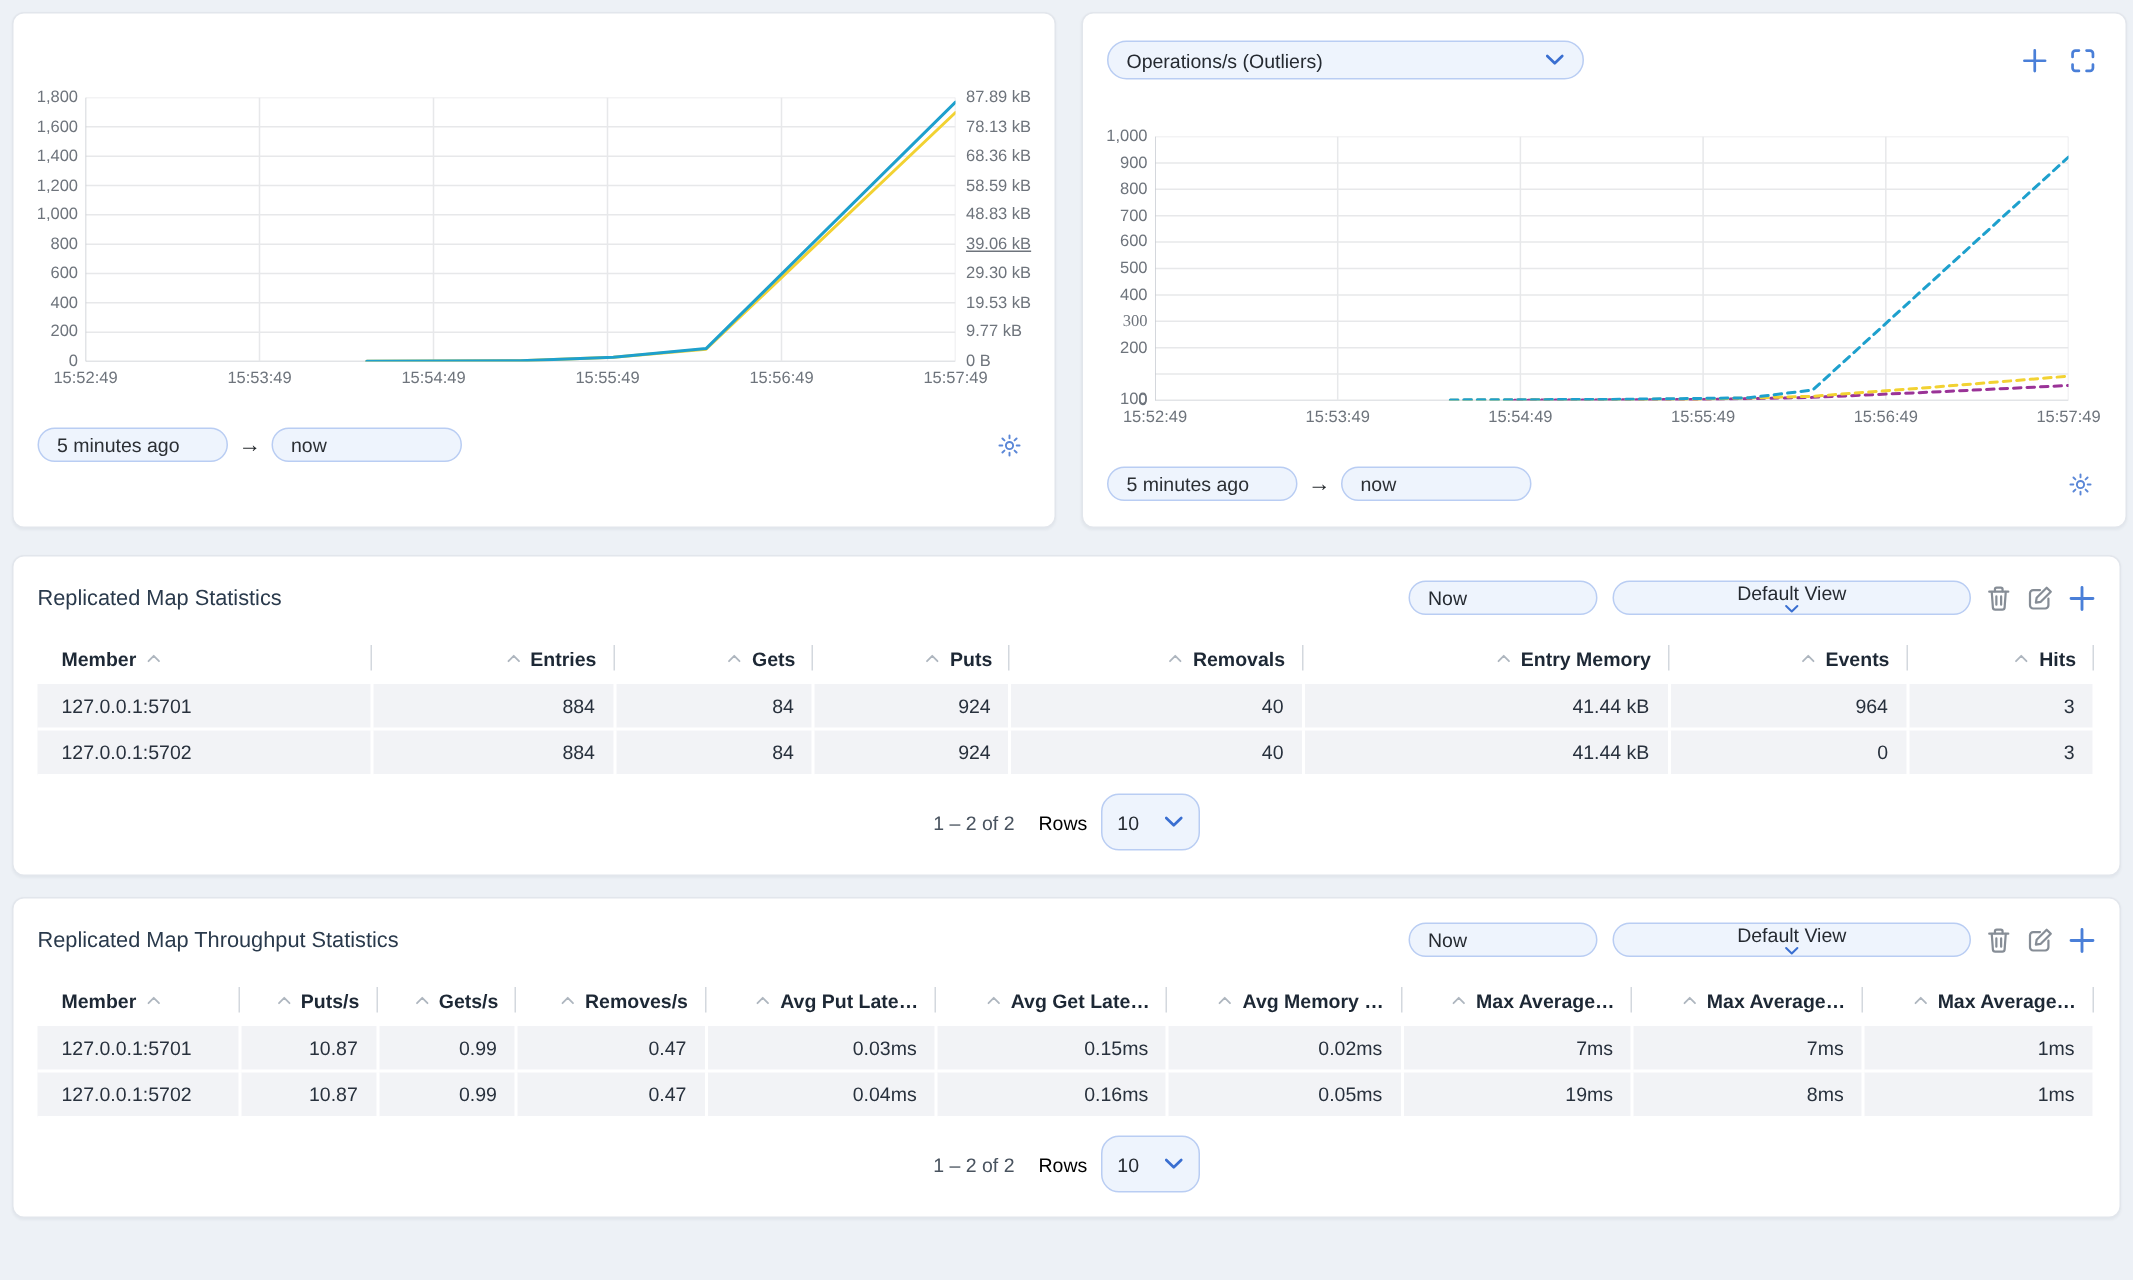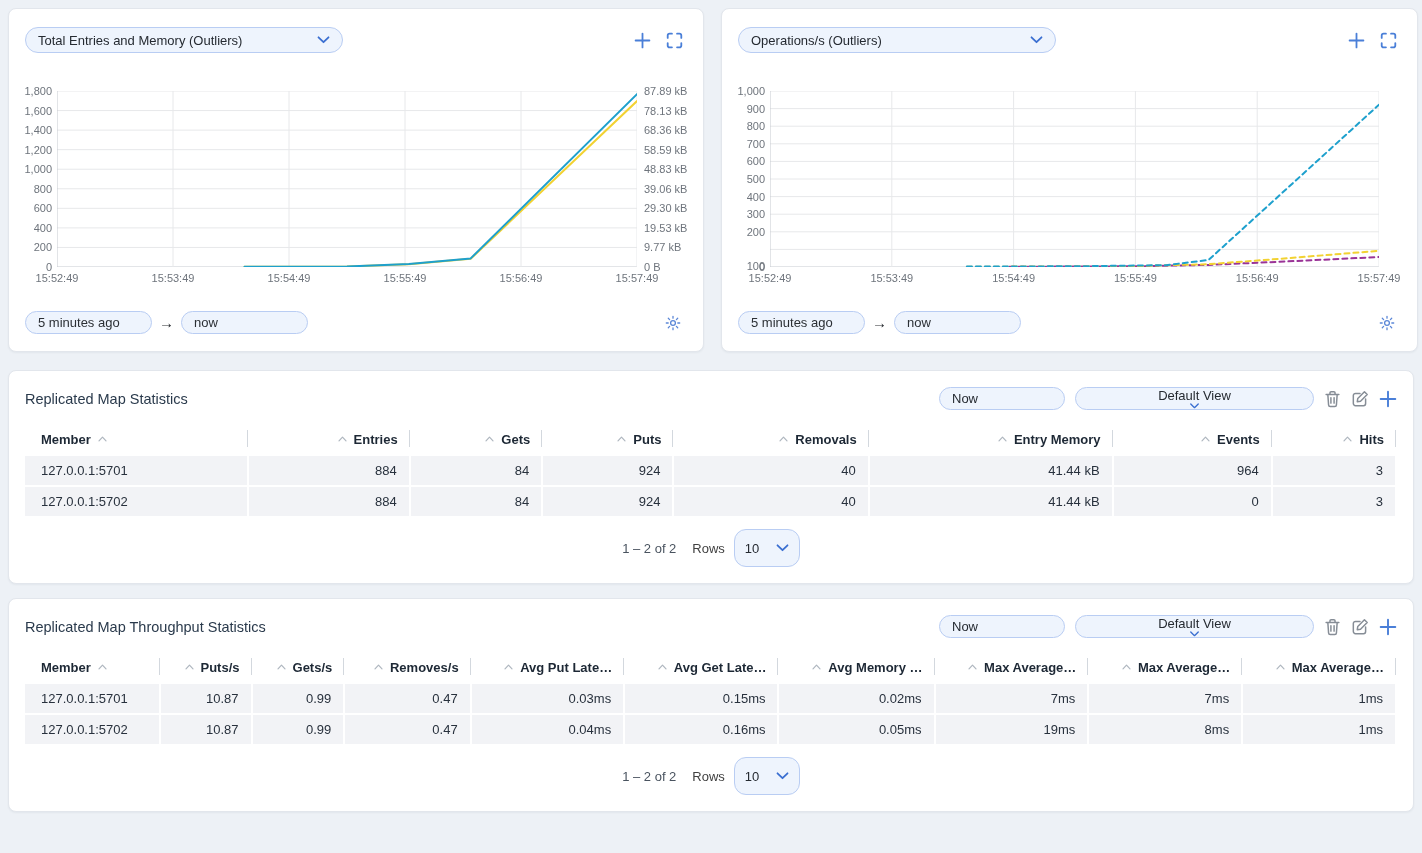--- a/index.html
+++ b/index.html
@@ -97,55 +97,32 @@
   table.stats td.ar { text-align:right; }
   .sort-caret { display:inline-block; vertical-align:2px; }
   th.al .sort-caret { margin-left:7px; }
   th.ar .sort-caret { margin-right:7px; }
 
   .pagination {
     display:flex; justify-content:center; align-items:center;
     margin-top:11px; font-size:13px; color:#49535f;
   }
   .pag-range { margin-right:16px; }
-  .rows-label { margin-right:9px; color:#404040; }
+  .rows-label { margin-right:9px; color:#000000; }
   .rows-pill { width:66px; height:23px; border-radius:12px; justify-content:space-between; padding:18px 10px; cursor:pointer; }
 </style>
 </head>
 <body>
 
 <div class="wrap">
 
 
   <div class="charts-row">
 
     <section class="card chart-card">
-      <div class="chart-head">
-        <button class="pill metric-pill">
-          <span>Total Entries and Memory (Outliers)</span>
-          <svg width="13" height="8" viewBox="0 0 13 8">
-              <path d="M1.5 1.3 L6.5 6.2 L11.5 1.3" fill="none" stroke="#3a6fd1" stroke-width="1.8" stroke-linecap="round" stroke-linejoin="round"></path>
-            </svg>
-        </button>
-        <div class="head-icons">
-          <button class="icon-btn">
-            <svg width="17" height="17" viewBox="0 0 16 16">
-                <path d="M8 1.5 V14.5 M1.5 8 H14.5" stroke="#4a7fd8" stroke-width="1.7" stroke-linecap="round"></path>
-              </svg>
-          </button>
-          <button class="icon-btn">
-            <svg width="17" height="17" viewBox="0 0 16 16" fill="none" stroke="#4a7fd8" stroke-width="1.7" stroke-linecap="round">
-              <path d="M5.6 1.6 H3.4 A1.8 1.8 0 0 0 1.6 3.4 V5.6"></path>
-              <path d="M10.4 1.6 H12.6 A1.8 1.8 0 0 1 14.4 3.4 V5.6"></path>
-              <path d="M5.6 14.4 H3.4 A1.8 1.8 0 0 1 1.6 12.6 V10.4"></path>
-              <path d="M10.4 14.4 H12.6 A1.8 1.8 0 0 0 14.4 12.6 V10.4"></path>
-            </svg>
-          </button>
-        </div>
-      </div>
       <div class="chart-body">
         <div class="y-axis left">
             <div style="top: 0px;">1,800</div>
             <div style="top: 19.5556px;">1,600</div>
             <div style="top: 39.1111px;">1,400</div>
             <div style="top: 58.6667px;">1,200</div>
             <div style="top: 78.2222px;">1,000</div>
             <div style="top: 97.7778px;">800</div>
             <div style="top: 117.333px;">600</div>
             <div style="top: 136.889px;">400</div>
@@ -183,21 +160,21 @@
               <span style="left: 80%;">15:56:49</span>
               <span style="left: 100%;">15:57:49</span>
             </div>
         </div>
         <div class="y-axis right">
             <div style="top: 0px;">87.89 kB</div>
             <div style="top: 19.5556px;">78.13 kB</div>
             <div style="top: 39.1111px;">68.36 kB</div>
             <div style="top: 58.6667px;">58.59 kB</div>
             <div style="top: 78.2222px;">48.83 kB</div>
-            <div style="top: 97.7778px;">39.06 kB</div>
+            <div style="top: 97.7778px; text-decoration: underline;">39.06 kB</div>
             <div style="top: 117.333px;">29.30 kB</div>
             <div style="top: 136.889px;">19.53 kB</div>
             <div style="top: 156.444px;">9.77 kB</div>
             <div style="top: 176px;">0 B</div>
           </div>
       </div>
       <div class="chart-foot">
         <div class="pill time-pill">
           <span>5 minutes ago</span>
         </div>
@@ -240,21 +217,21 @@
       </div>
       <div class="chart-body">
         <div class="y-axis left">
             <div style="top: 0px;">1,000</div>
             <div style="top: 17.6px;">900</div>
             <div style="top: 35.2px;">800</div>
             <div style="top: 52.8px;">700</div>
             <div style="top: 70.4px;">600</div>
             <div style="top: 88px;">500</div>
             <div style="top: 105.6px;">400</div>
-            <div style="top: 123.2px;">300</div>
+            <div style="top: 123.2px; font-family: Liberation Serif, serif;">300</div>
             <div style="top: 140.8px;">200</div>
             <div style="top: 175px;">100</div>
             <div style="top: 176px;">0</div>
           </div>
         <div class="plot-col">
           <svg class="plot-svg" width="609" height="176">
               <g>
                 <line x1="0" y1="0" x2="609" y2="0" stroke="#e7e8ea" stroke-width="1"></line>
                 <line x1="0" y1="17.6" x2="609" y2="17.6" stroke="#e7e8ea" stroke-width="1"></line>
                 <line x1="0" y1="35.2" x2="609" y2="35.2" stroke="#e7e8ea" stroke-width="1"></line>

